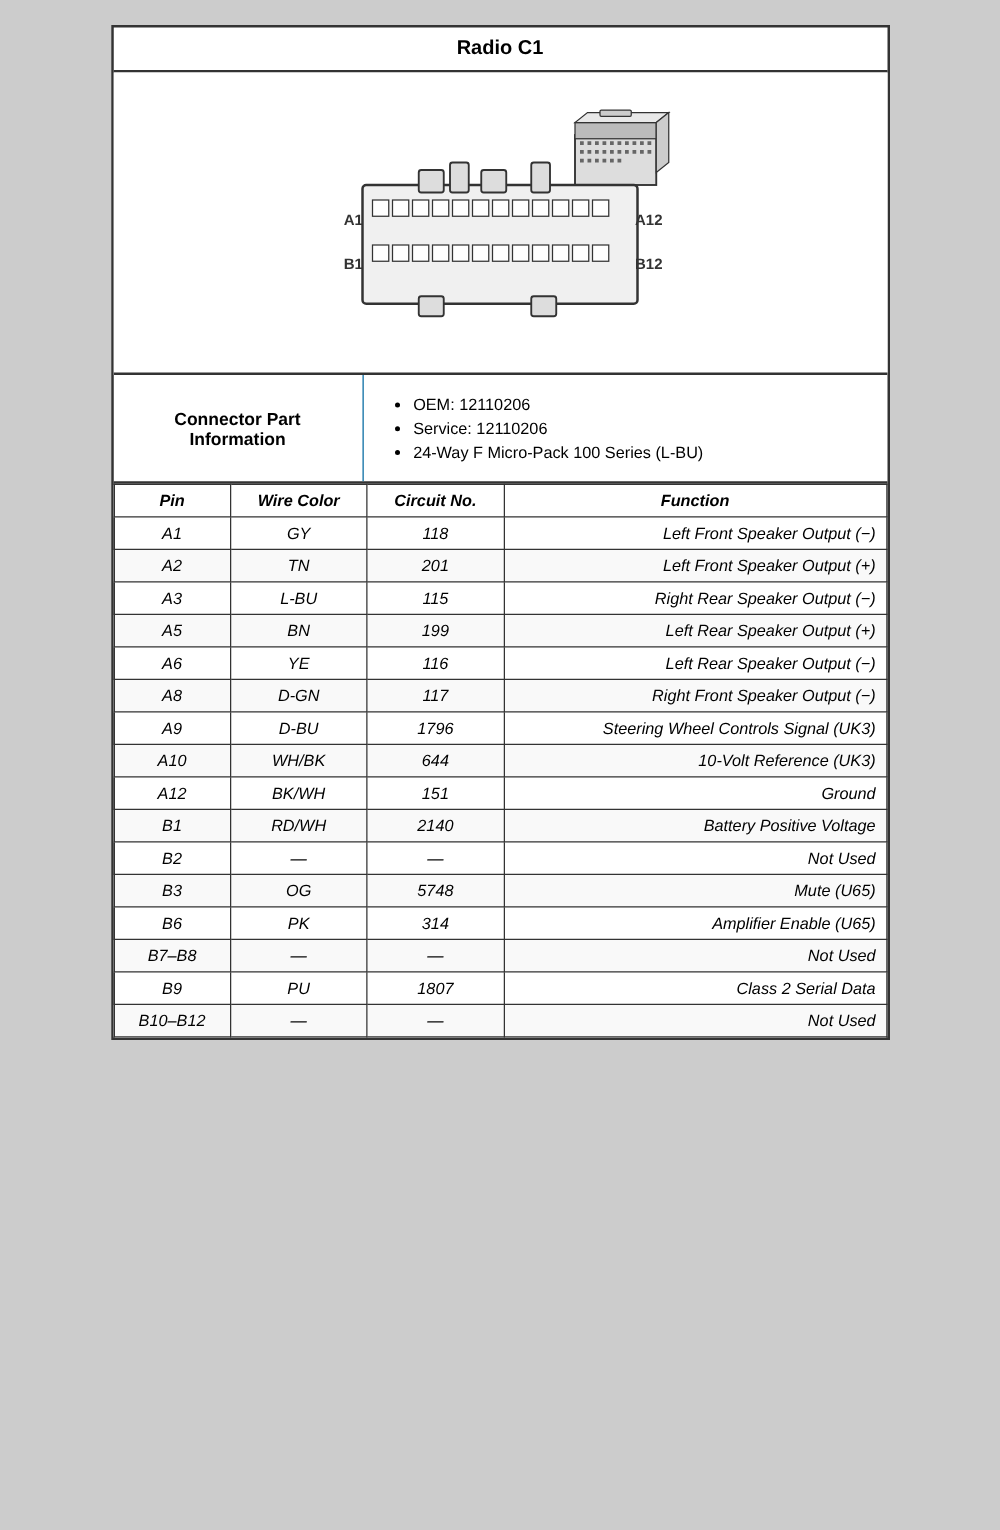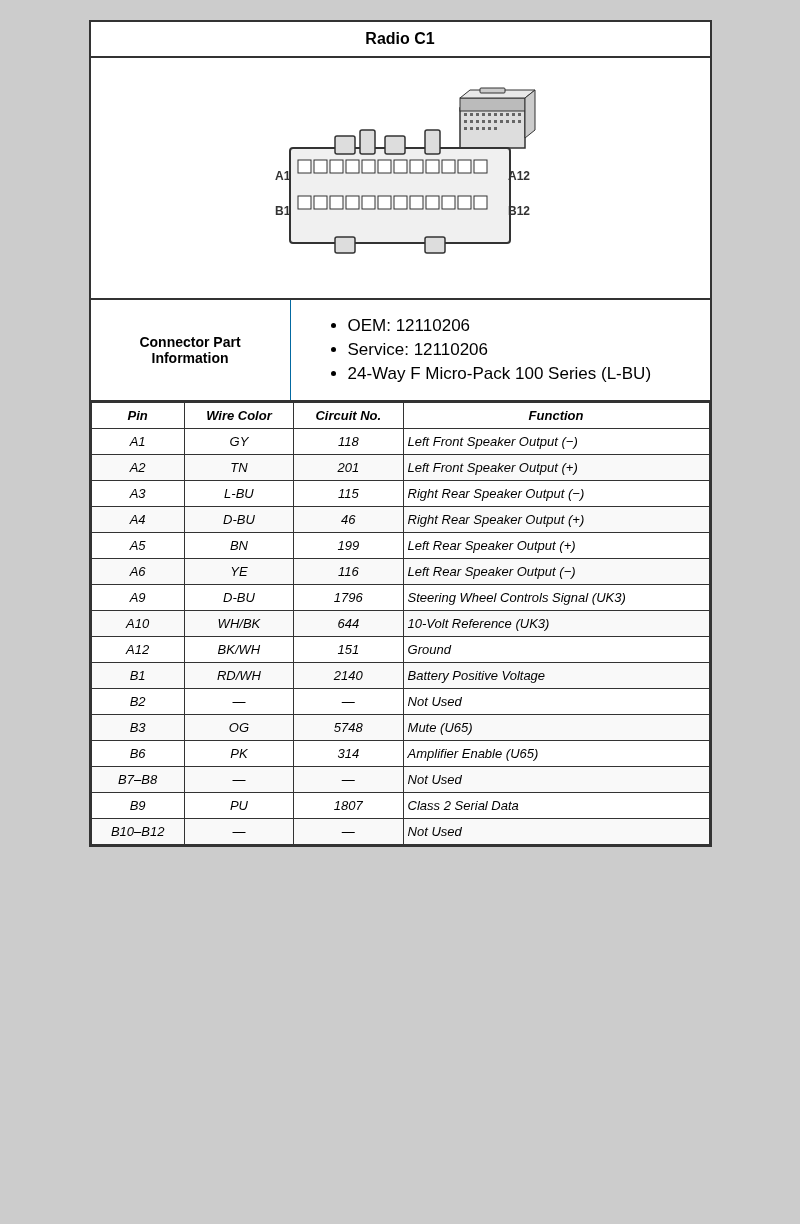--- a/index.html
+++ b/index.html
@@ -50,40 +50,40 @@
     }
     .connector-details {
       flex: 1;
       padding: 12px 20px;
     }
     .connector-details ul {
       list-style: disc;
       padding-left: 20px;
     }
     .connector-details li {
-      margin: 4px 17px;
-      font-size: 17px;
+      margin: 4px 0;
+      font-size: 13px;
     }
     table {
       width: 100%;
       border-collapse: collapse;
       font-style: italic;
     }
     th, td {
       border: 1px solid #333;
       text-align: center;
       padding: 5px 8px;
       font-size: 13px;
     }
     th {
       font-weight: bold;
       background: #fff;
     }
     td.function-col {
-      text-align: left;
+      text-align: right;
       padding-left: 4px;
     }
     tr:nth-child(even) td {
       background: #f9f9f9;
     }
     
     .connector-svg {
       width: 320px;
       height: 200px;
     }
@@ -229,38 +229,38 @@
           <td>201</td>
           <td class="function-col">Left Front Speaker Output (+)</td>
         </tr>
         <tr>
           <td>A3</td>
           <td>L-BU</td>
           <td>115</td>
           <td class="function-col">Right Rear Speaker Output (−)</td>
         </tr>
         <tr>
-          <td>A4</td>
-          <td>D-BU</td>
-          <td>46</td>
-          <td class="function-col">Right Rear Speaker Output (+)</td>
-        </tr>
-        <tr>
           <td>A5</td>
           <td>BN</td>
           <td>199</td>
           <td class="function-col">Left Rear Speaker Output (+)</td>
         </tr>
         <tr>
           <td>A6</td>
           <td>YE</td>
           <td>116</td>
           <td class="function-col">Left Rear Speaker Output (−)</td>
         </tr>
         <tr>
+          <td>A8</td>
+          <td>D-GN</td>
+          <td>117</td>
+          <td class="function-col">Right Front Speaker Output (−)</td>
+        </tr>
+        <tr>
           <td>A9</td>
           <td>D-BU</td>
           <td>1796</td>
           <td class="function-col">Steering Wheel Controls Signal (UK3)</td>
         </tr>
         <tr>
           <td>A10</td>
           <td>WH/BK</td>
           <td>644</td>
           <td class="function-col">10-Volt Reference (UK3)</td>

